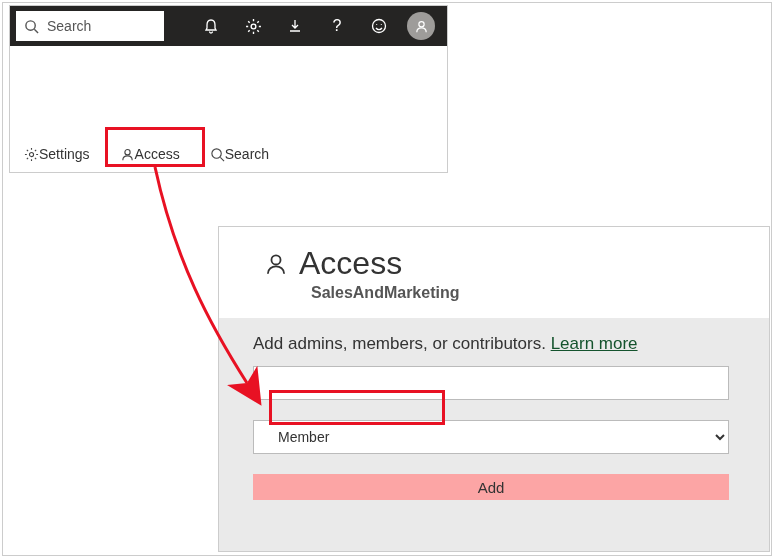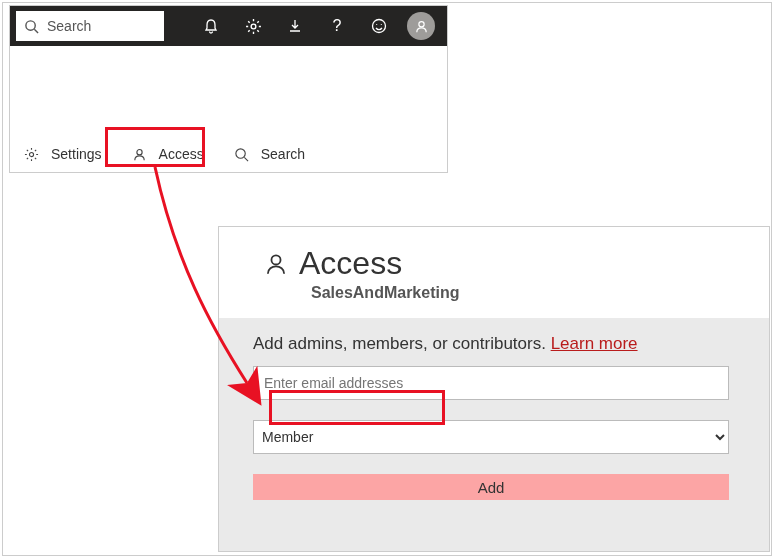--- a/index.html
+++ b/index.html
@@ -63,21 +63,21 @@
     left: 0; bottom: 0; right: 0;
     height: 36px;
     display: flex;
     align-items: center;
     padding: 0 8px;
     gap: 18px;
     font-size: 14px;
     color: #333;
   }
   .tab {
-    display: flex; align-items: center; gap: 12px;
+    display: flex; align-items: center; gap: 0;
     padding: 4px 6px;
     cursor: pointer;
   }
   
   .hl {
     position: absolute;
     border: 3px solid #e81123;
     pointer-events: none;
   }
   .hl-access { left: 105px; top: 127px; width: 100px; height: 40px; }
@@ -104,21 +104,21 @@
     display: flex; align-items: center; gap: 10px;
     font-size: 32px; color: #333;
   }
   .workspace-name {
     font-size: 16px; font-weight: 600; color: #555; margin-top: 2px; margin-left: 48px;
   }
   .access-body {
     padding: 16px 40px 0 34px;
   }
   .instr { font-size: 17px; color: #333; }
-  .learn { color: #b91c1c; text-decoration: underline; cursor: pointer; }
+  .learn { color: #14532d; text-decoration: underline; cursor: pointer; }
   .email-row {
     margin-top: 12px;
     height: 34px;
     background: #fff;
     border: 1px solid #bbb;
     display: flex; align-items: center;
     font-size: 14px;
   }
   .chip {
     display: flex; align-items: center;
@@ -139,21 +139,21 @@
     font-family: inherit;
     color: #333;
   }
   .role-select {
     margin-top: 20px;
     width: 100%;
     height: 34px;
     border: 1px solid #bbb;
     background: #fff;
     font-size: 14px;
-    padding: 0 4px;
+    padding: 0 20px;
     font-family: inherit;
     color: #333;
   }
   .add-btn {
     margin-top: 20px;
     width: 100%;
     height: 26px;
     background: #fca5a5;
     border: none;
     font-size: 15px;
@@ -254,21 +254,20 @@
         </svg>
       <span>Access</span>
     </div>
     <div class="workspace-name">SalesAndMarketing</div>
   </div>
   <div class="access-body">
     <div class="instr">
       <span>Add admins, members, or contributors. </span><span class="learn">Learn more</span>
     </div>
     <div class="email-row">
-      <input class="email-input" placeholder="Enter email addresses" style="">
     </div>
     <select class="role-select">
       <option>Member</option>
     </select>
     <button class="add-btn">Add</button>
   </div>
 </div>
 
 <div class="hl hl-email"></div>
 

